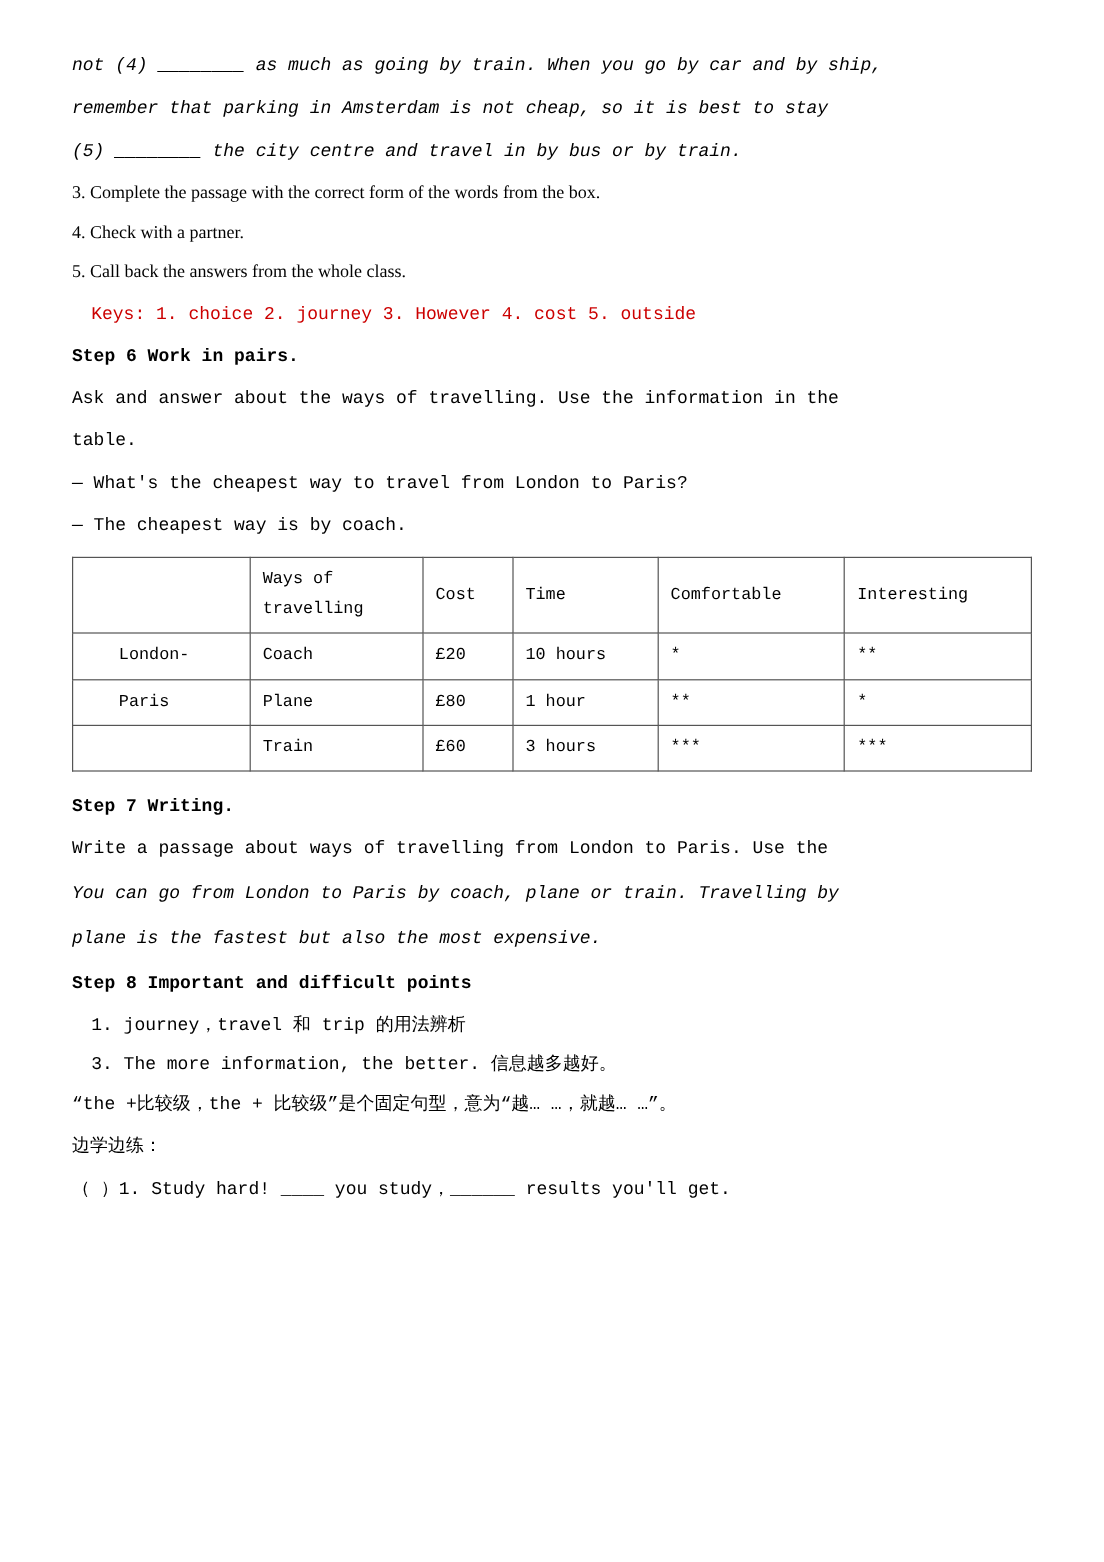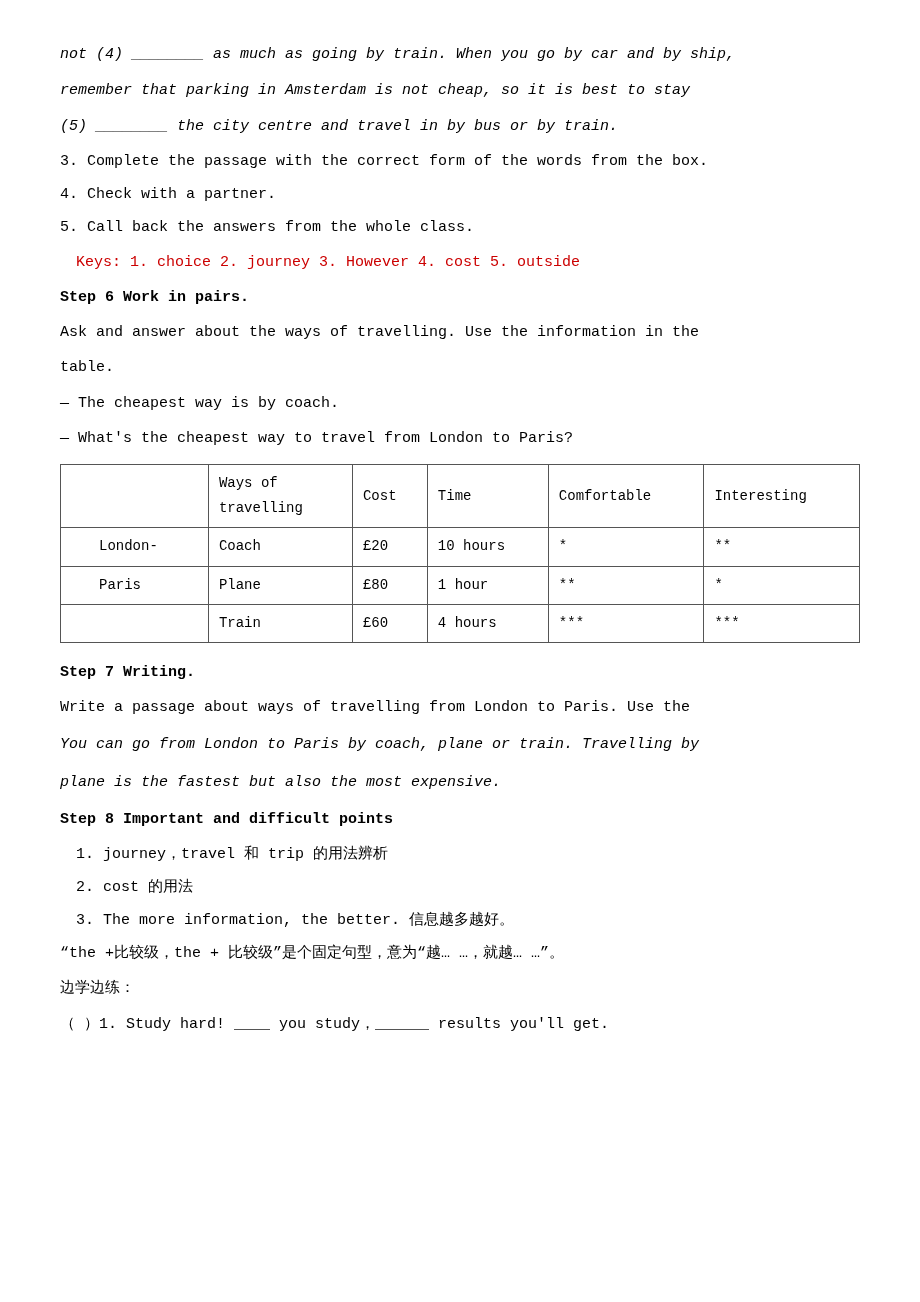--- a/index.html
+++ b/index.html
@@ -20,20 +20,21 @@
     }
 
     .italic-block {
       font-style: italic;
       line-height: 2;
       margin-bottom: 6px;
     }
 
     .numbered-line {
       margin: 6px 0;
+      font-family: Liberation Serif, serif;
     }
 
     .keys-line {
       color: #cc0000;
       margin: 8px 16px;
     }
 
     .step-heading {
       font-weight: bold;
       margin: 1px 0 8px 0;
@@ -114,24 +115,24 @@
     <span>Step 6 Work in pairs.</span>
   </div>
   <div class="normal-para">
     <span>Ask and answer about the ways of travelling.  Use the information in the</span>
   </div>
   <div class="normal-para">
     <span>table.</span>
   </div>
 
   <div class="dialogue">
+    <span>— What's the cheapest way to travel from London to Paris?</span>
+  </div>
+  <div class="dialogue">
     <span>— The cheapest way is by coach.</span>
-  </div>
-  <div class="dialogue">
-    <span>— What's the cheapest way to travel from London to Paris?</span>
   </div>
 
   <table>
     <tbody>
         <tr>
       <td></td>
       <td>Ways of<br>travelling</td>
       <td>Cost</td>
       <td>Time</td>
       <td>Comfortable</td>
@@ -150,21 +151,21 @@
       <td>Plane</td>
       <td>£80</td>
       <td>1 hour</td>
       <td>**</td>
       <td>*</td>
     </tr>
     <tr>
       <td></td>
       <td>Train</td>
       <td>£60</td>
-      <td>4 hours</td>
+      <td>3 hours</td>
       <td>***</td>
       <td>***</td>
     </tr>
   </tbody>
     </table>
 
   <div class="step-heading">
     <span>Step 7 Writing.</span>
   </div>
   <div class="normal-para">
@@ -177,23 +178,20 @@
     <span>plane is the fastest but also the most expensive.</span>
   </div>
 
   <div class="step-heading">
     <span>Step 8 Important and difficult points</span>
   </div>
   <div class="list-item">
     <span>1.  journey，travel 和 trip 的用法辨析</span>
   </div>
   <div class="list-item">
-    <span>2.  cost 的用法</span>
-  </div>
-  <div class="list-item">
     <span>3.  The more information,  the better.  信息越多越好。</span>
   </div>
 
   <div class="normal-para">
     <span>“the +比较级，the + 比较级”是个固定句型，意为“越… …，就越… …”。</span>
   </div>
   <div class="normal-para">
     <span>边学边练：</span>
   </div>
   <div class="exercise-line">

